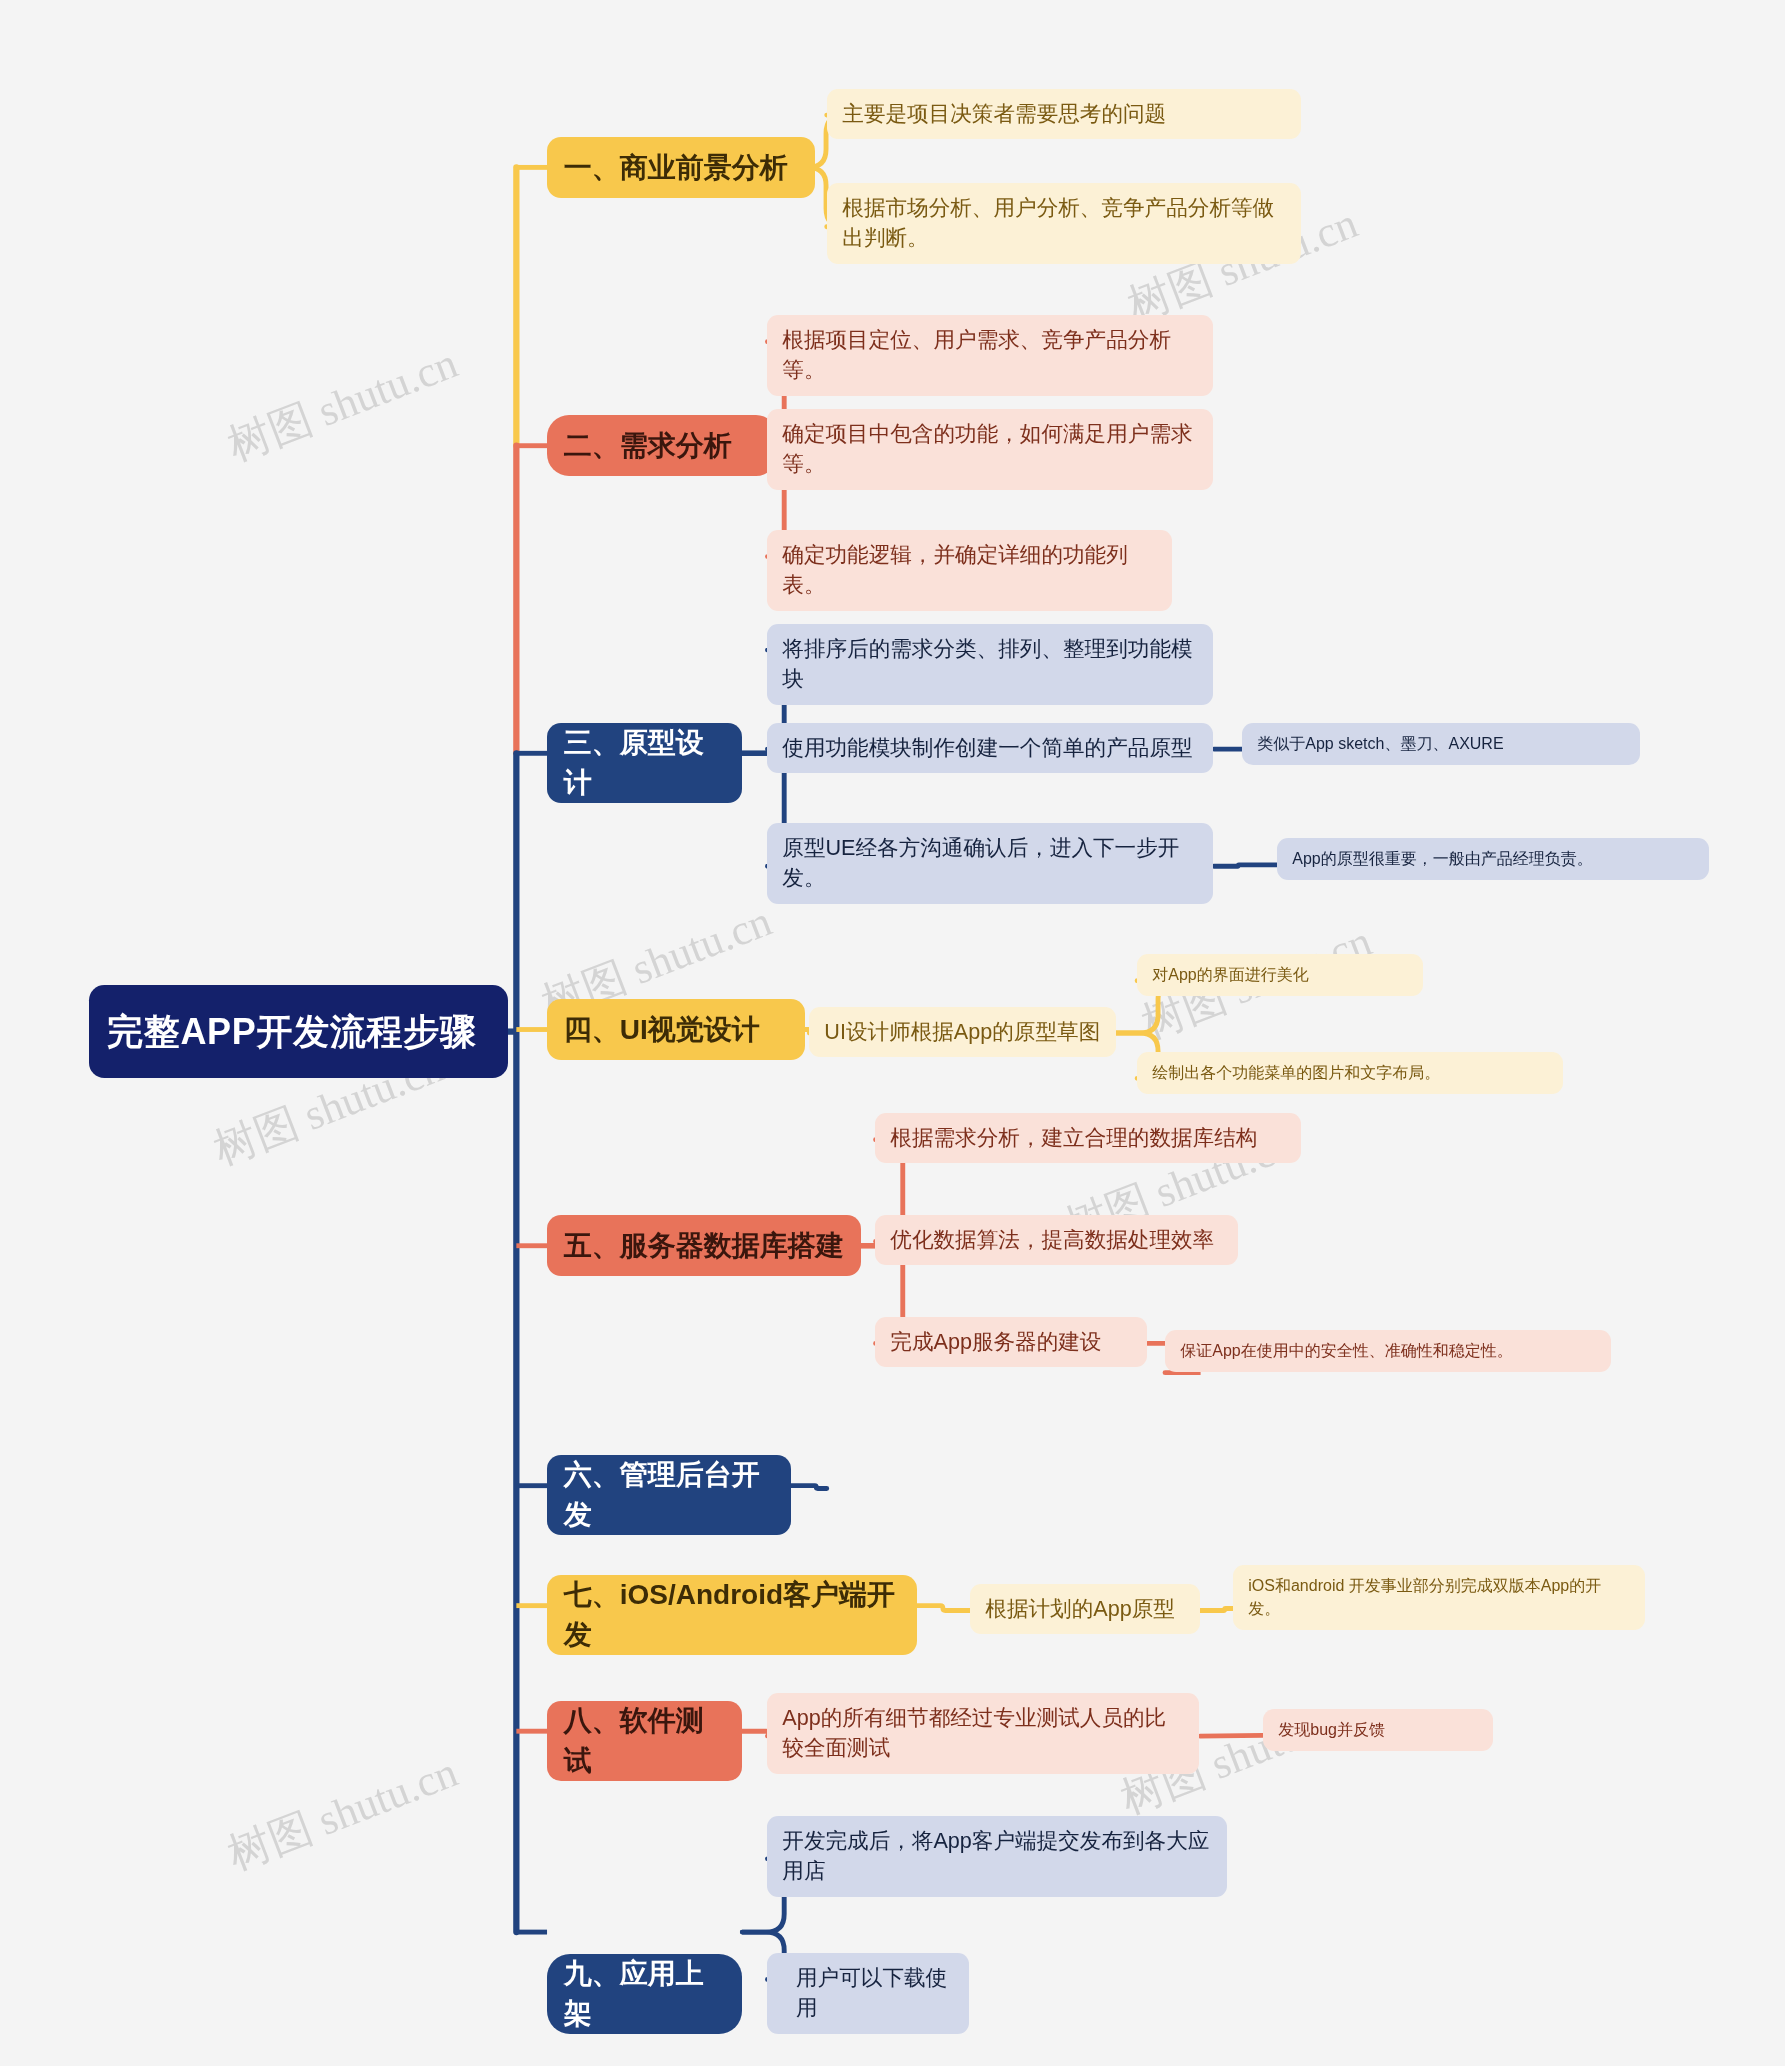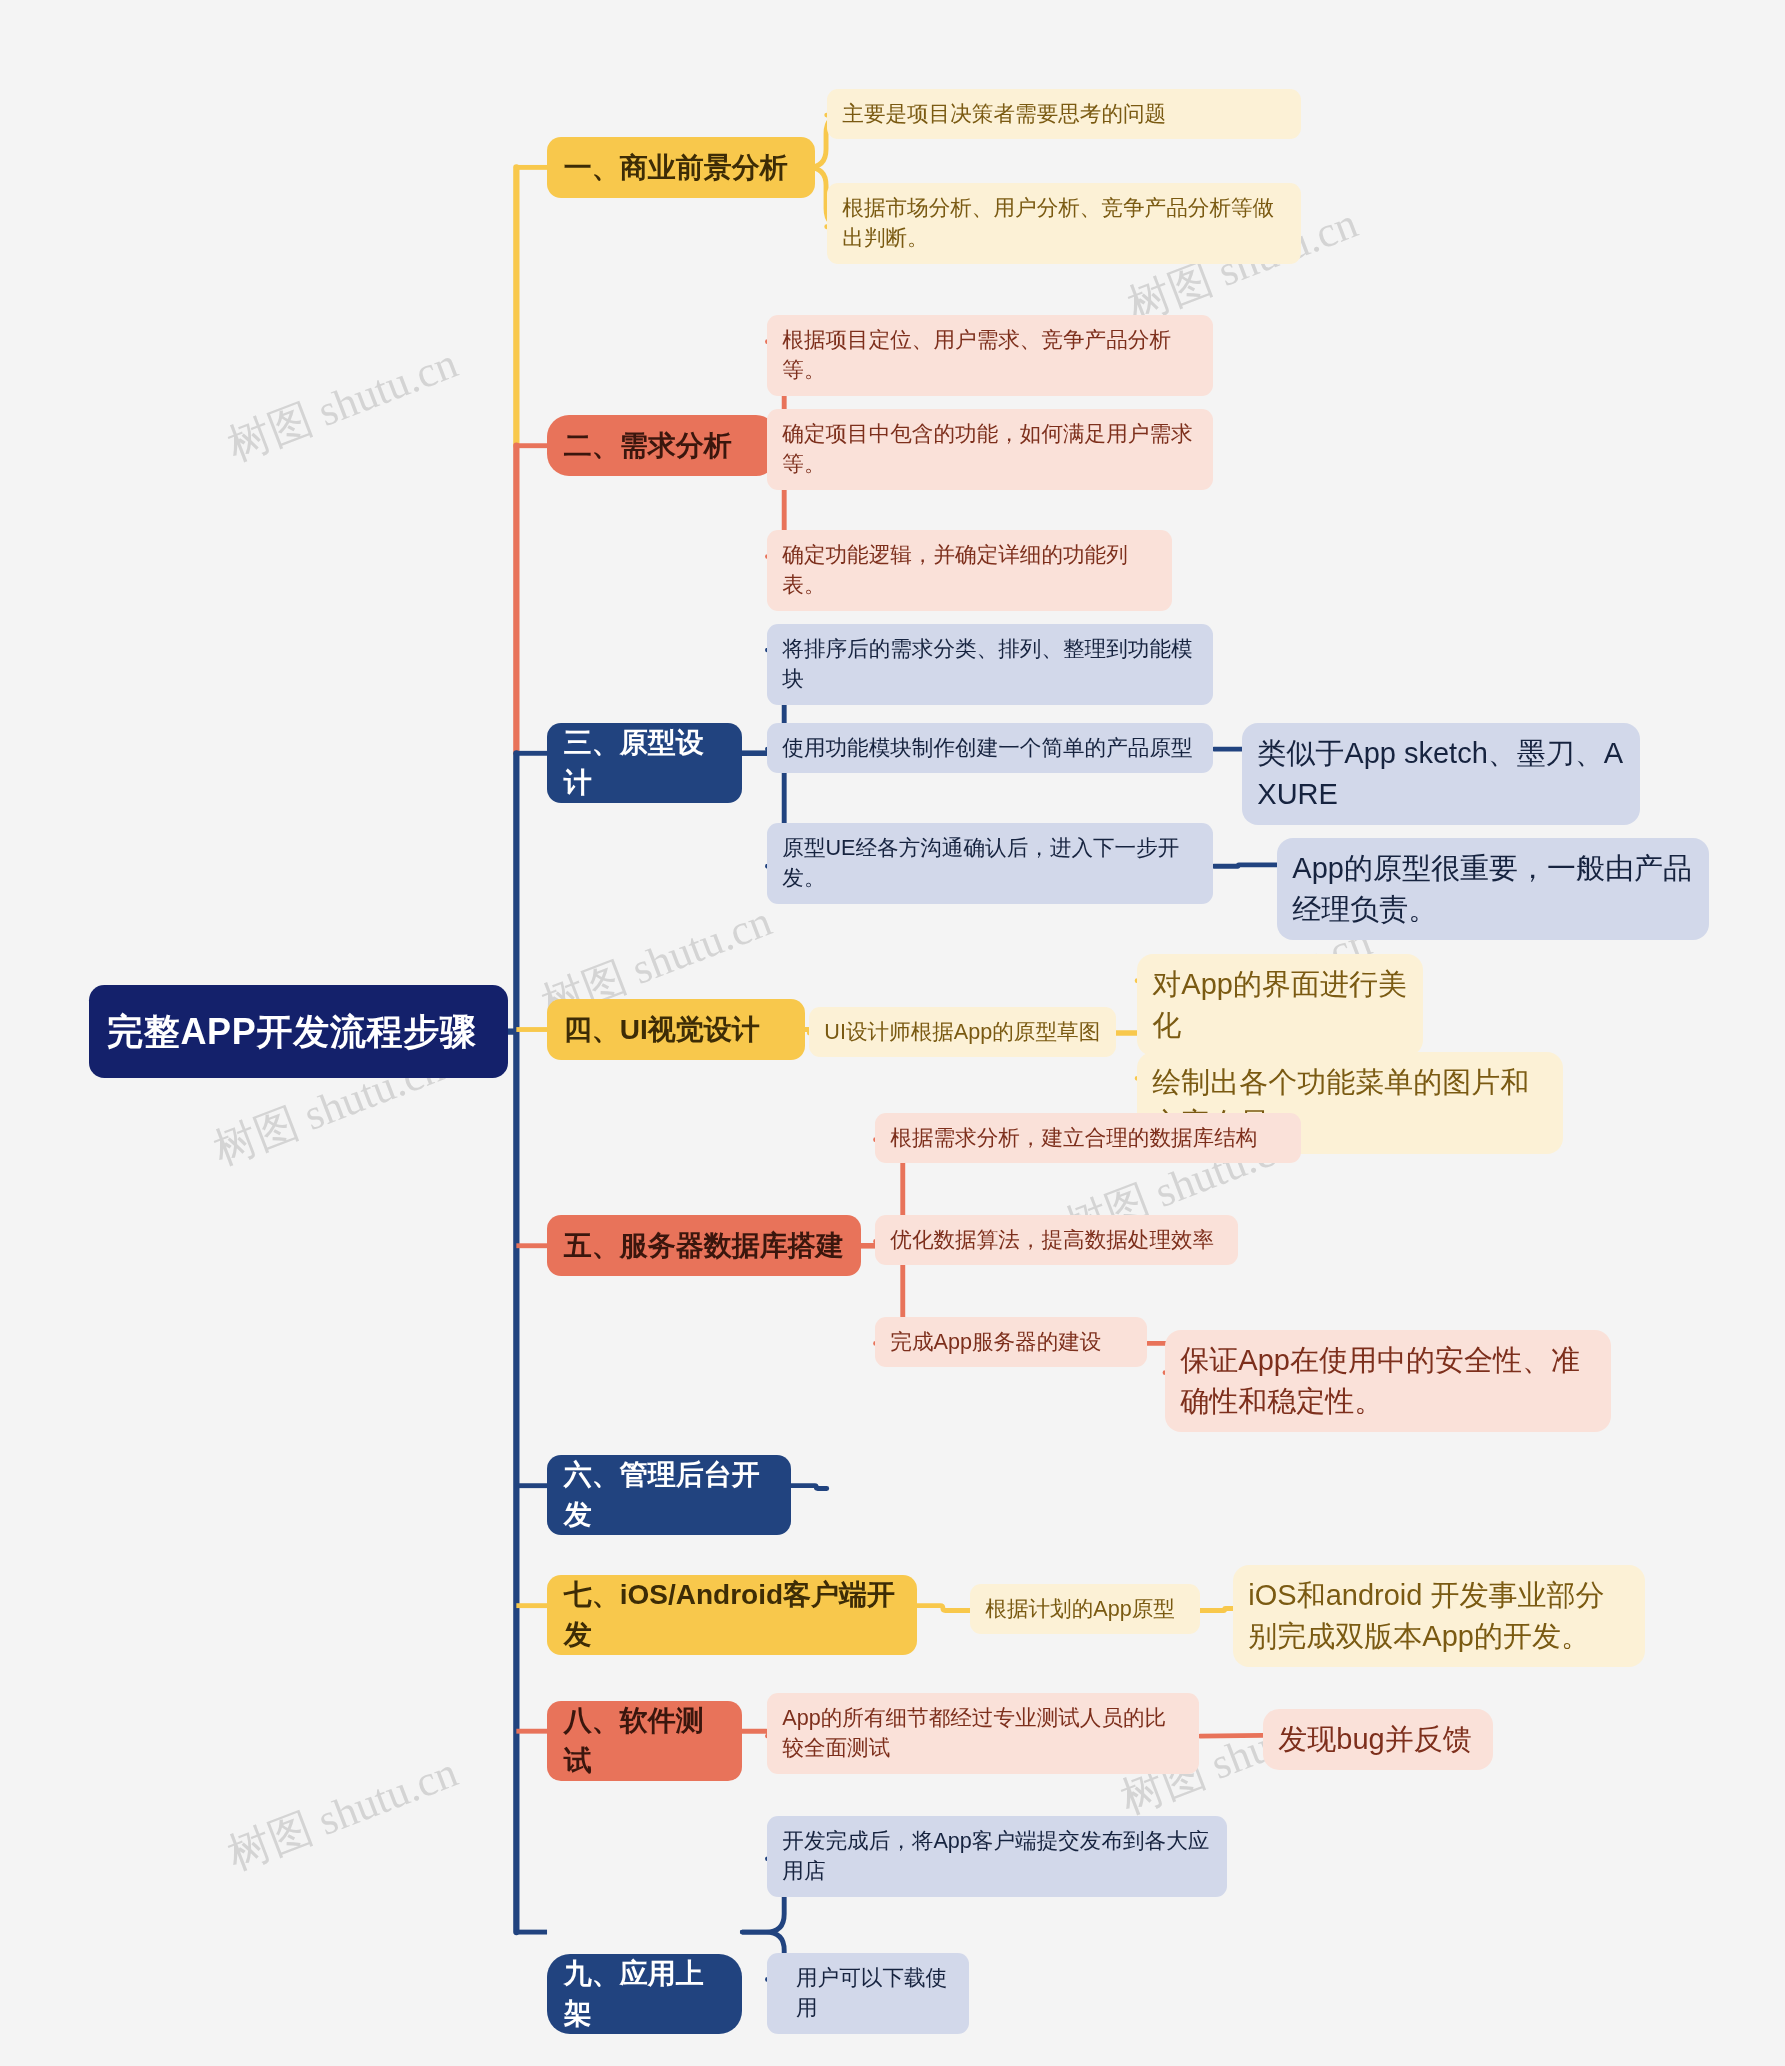--- a/index.html
+++ b/index.html
@@ -58,21 +58,21 @@
   .n-l1.c-red    { background:#e8735a; color:#3a160d; }
   .n-l1.c-blue   { background:#21437f; color:#ffffff;justify-content:center; }
 
   
   .n-l2 { font-size:21.6px; padding:9.8px 15.3px; border-radius:11px; align-items:center; }
   .n-l2.c-yellow { background:#fcf1d6; color:#7a5a12; }
   .n-l2.c-red    { background:#fae1d9; color:#7d2f1c; }
   .n-l2.c-blue   { background:#d2d8ea; color:#16233f; }
 
   
-  .n-l3 { font-size:29px; padding:9.8px 15.3px; border-radius:16px; align-items:center; }
+  .n-l3 { font-size:16px; padding:9.8px 15.3px; border-radius:11px; align-items:center; }
   .n-l3.c-yellow { background:#fcf1d6; color:#7a5a12;justify-content:center; }
   .n-l3.c-red    { background:#fae1d9; color:#7d2f1c; }
   .n-l3.c-blue   { background:#d2d8ea; color:#16233f; }
 </style>
 </head>
 <body>
 
 <div id="watermarks">
     <div class="wm" style="left: 230px; top: 419px;">树图 shutu.cn</div>
     <div class="wm" style="left: 1130px; top: 279px;">树图 shutu.cn</div>

